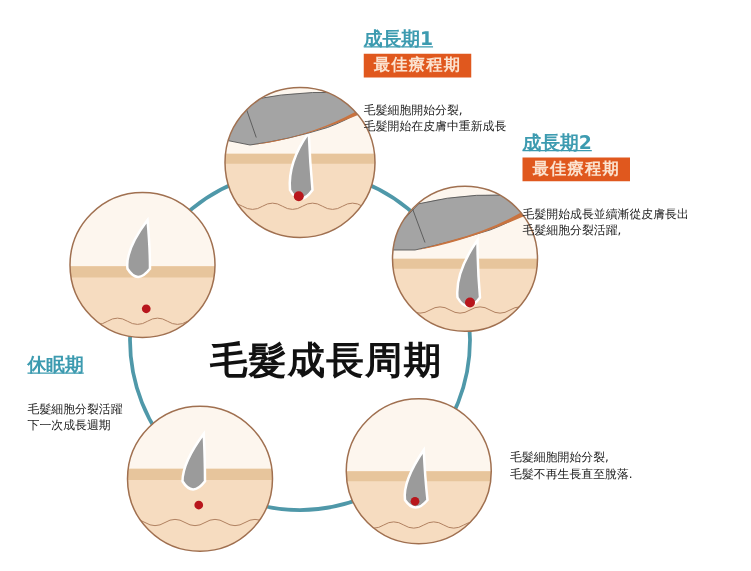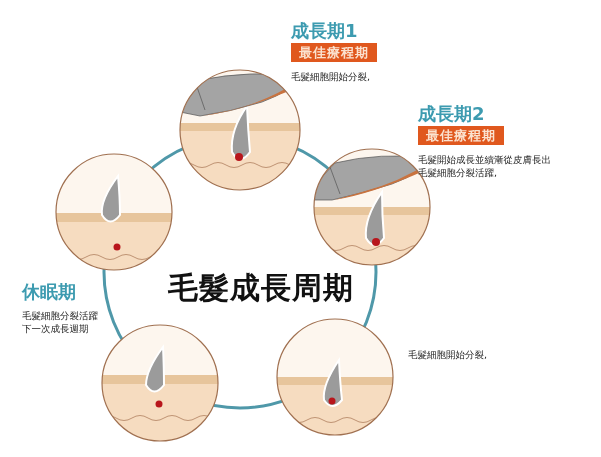--- a/index.html
+++ b/index.html
@@ -1,23 +1,23 @@
 <!DOCTYPE html>
 <html><head>
   <meta charset="utf-8">
   <style>
     html, body { margin: 0; padding: 0; background: #ffffff; }
     body { width: 601px; height: 457px; position: relative; overflow: hidden;
            font-family: "DejaVu Sans", "Liberation Sans", sans-serif; }
     #diagram { position: absolute; left: 0; top: 0; }
     .label { position: absolute; }
-    .stage-title { font-weight: bold; font-size: 18px; color: #3d9bb0; line-height: 18px; white-space: nowrap; }
+    .stage-title { font-weight: bold; font-size: 15px; color: #3d9bb0; line-height: 18px; white-space: nowrap; text-decoration: underline; }
     .badge { display: inline-block; background: #e0581e; color: #fbe2cf; font-weight: bold;
              font-size: 13px; padding: 1px 8px; line-height: 17px; margin-top: 3px; letter-spacing: 1px; white-space: nowrap; }
-    .desc { font-size: 9.5px; color: #222; line-height: 13px; margin-top: 8px; white-space: nowrap; }
+    .desc { font-size: 9.5px; color: #222; line-height: 13px; margin-top: 20px; white-space: nowrap; }
     .center-title { position: absolute; left: 168px; top: 268px; font-size: 30px; font-weight: bold;
                     color: #111; letter-spacing: 1px; white-space: nowrap; }
   </style>
 </head>
 <body>
 
 <svg id="diagram" width="601" height="457" viewBox="0 0 601 457">
   <defs>
     <clipPath id="c1">
         <circle cx="240" cy="130" r="60"></circle>
@@ -105,35 +105,37 @@
   </g>
 </svg>
 
 <div class="center-title">毛髮成長周期</div>
 
 <div class="label" style="left:291px; top:22px;">
   <div class="stage-title">成長期1</div>
   <div class="badge">最佳療程期</div>
   <div class="desc">
     <div>毛髮細胞開始分裂,</div>
+    <div>毛髮開始在皮膚中重新成長</div>
   </div>
 </div>
 
 <div class="label" style="left:418px; top:105px;">
   <div class="stage-title">成長期2</div>
   <div class="badge">最佳療程期</div>
   <div class="desc">
     <div>毛髮開始成長並續漸從皮膚長出</div>
     <div>毛髮細胞分裂活躍,</div>
   </div>
 </div>
 
 <div class="label" style="left:408px; top:340px;">
   <div class="desc">
     <div>毛髮細胞開始分裂,</div>
+    <div>毛髮不再生長直至脫落.</div>
   </div>
 </div>
 
 <div class="label" style="left:22px; top:283px;">
   <div class="stage-title">休眠期</div>
   <div class="desc">
     <div>毛髮細胞分裂活躍</div>
     <div>下一次成長週期</div>
   </div>
 </div>

